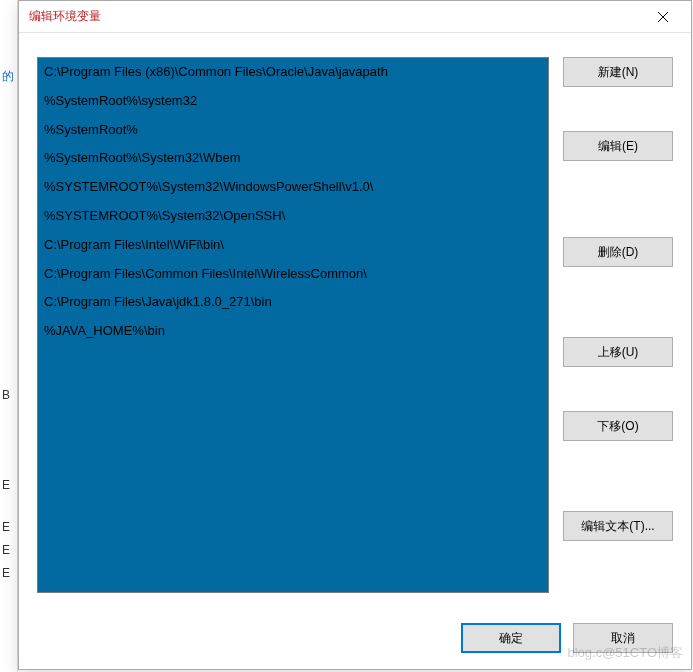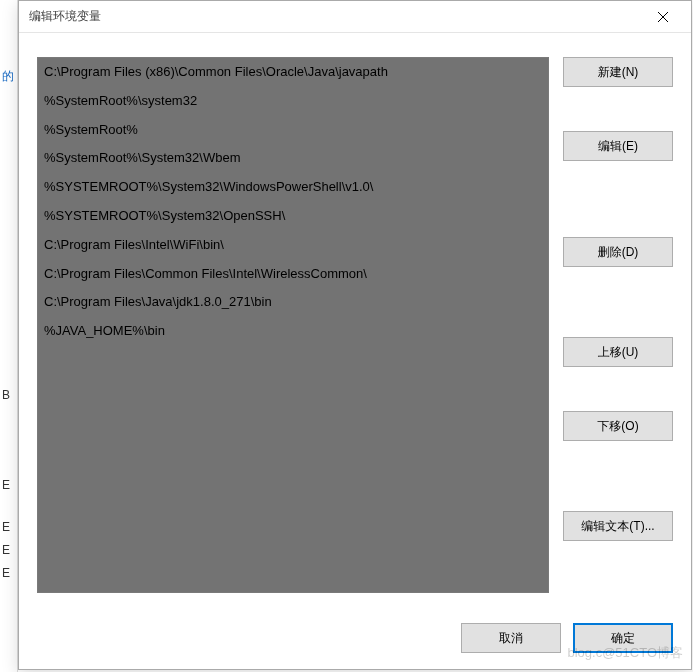--- a/index.html
+++ b/index.html
@@ -54,21 +54,21 @@
     .titlebar {
       height: 32px;
       display: flex;
       align-items: center;
       justify-content: space-between;
       padding: 0 8px 0 10px;
       border-bottom: 1px solid #e5e5e5;
     }
     .titlebar-title {
       font-size: 12px;
-      color: #404040;
+      color: #b91c1c;
     }
     .close-btn {
       width: 40px;
       height: 28px;
       display: flex;
       align-items: center;
       justify-content: center;
       font-size: 16px;
       color: #000;
       cursor: pointer;
@@ -80,21 +80,21 @@
       flex-direction: column;
     }
     .main-row {
       display: flex;
       gap: 14px;
       flex: 1;
     }
     .listbox {
       flex: 1;
       border: 1px solid #7a7a7a;
-      background: #737373;
+      background: #0369a1;
       overflow: auto;
       height: 536px;
     }
     .list-item {
       padding: 4px 6px;
       font-size: 13px;
       color: #000;
       white-space: nowrap;
       cursor: default;
       line-height: 1.6;
@@ -192,19 +192,19 @@
         <div class="gap-lg"></div>
         <button class="btn">上移(U)</button>
         <div class="gap-sm"></div>
         <button class="btn">下移(O)</button>
         <div class="gap-lg"></div>
         <button class="btn">编辑文本(T)...</button>
       </div>
     </div>
 
     <div class="footer-row">
+      <button class="btn primary">确定</button>
       <button class="btn">取消</button>
-      <button class="btn primary">确定</button>
     </div>
   </div>
 </div>
 
 <div class="watermark">blog.c@51CTO博客</div>
 
 </body></html>

